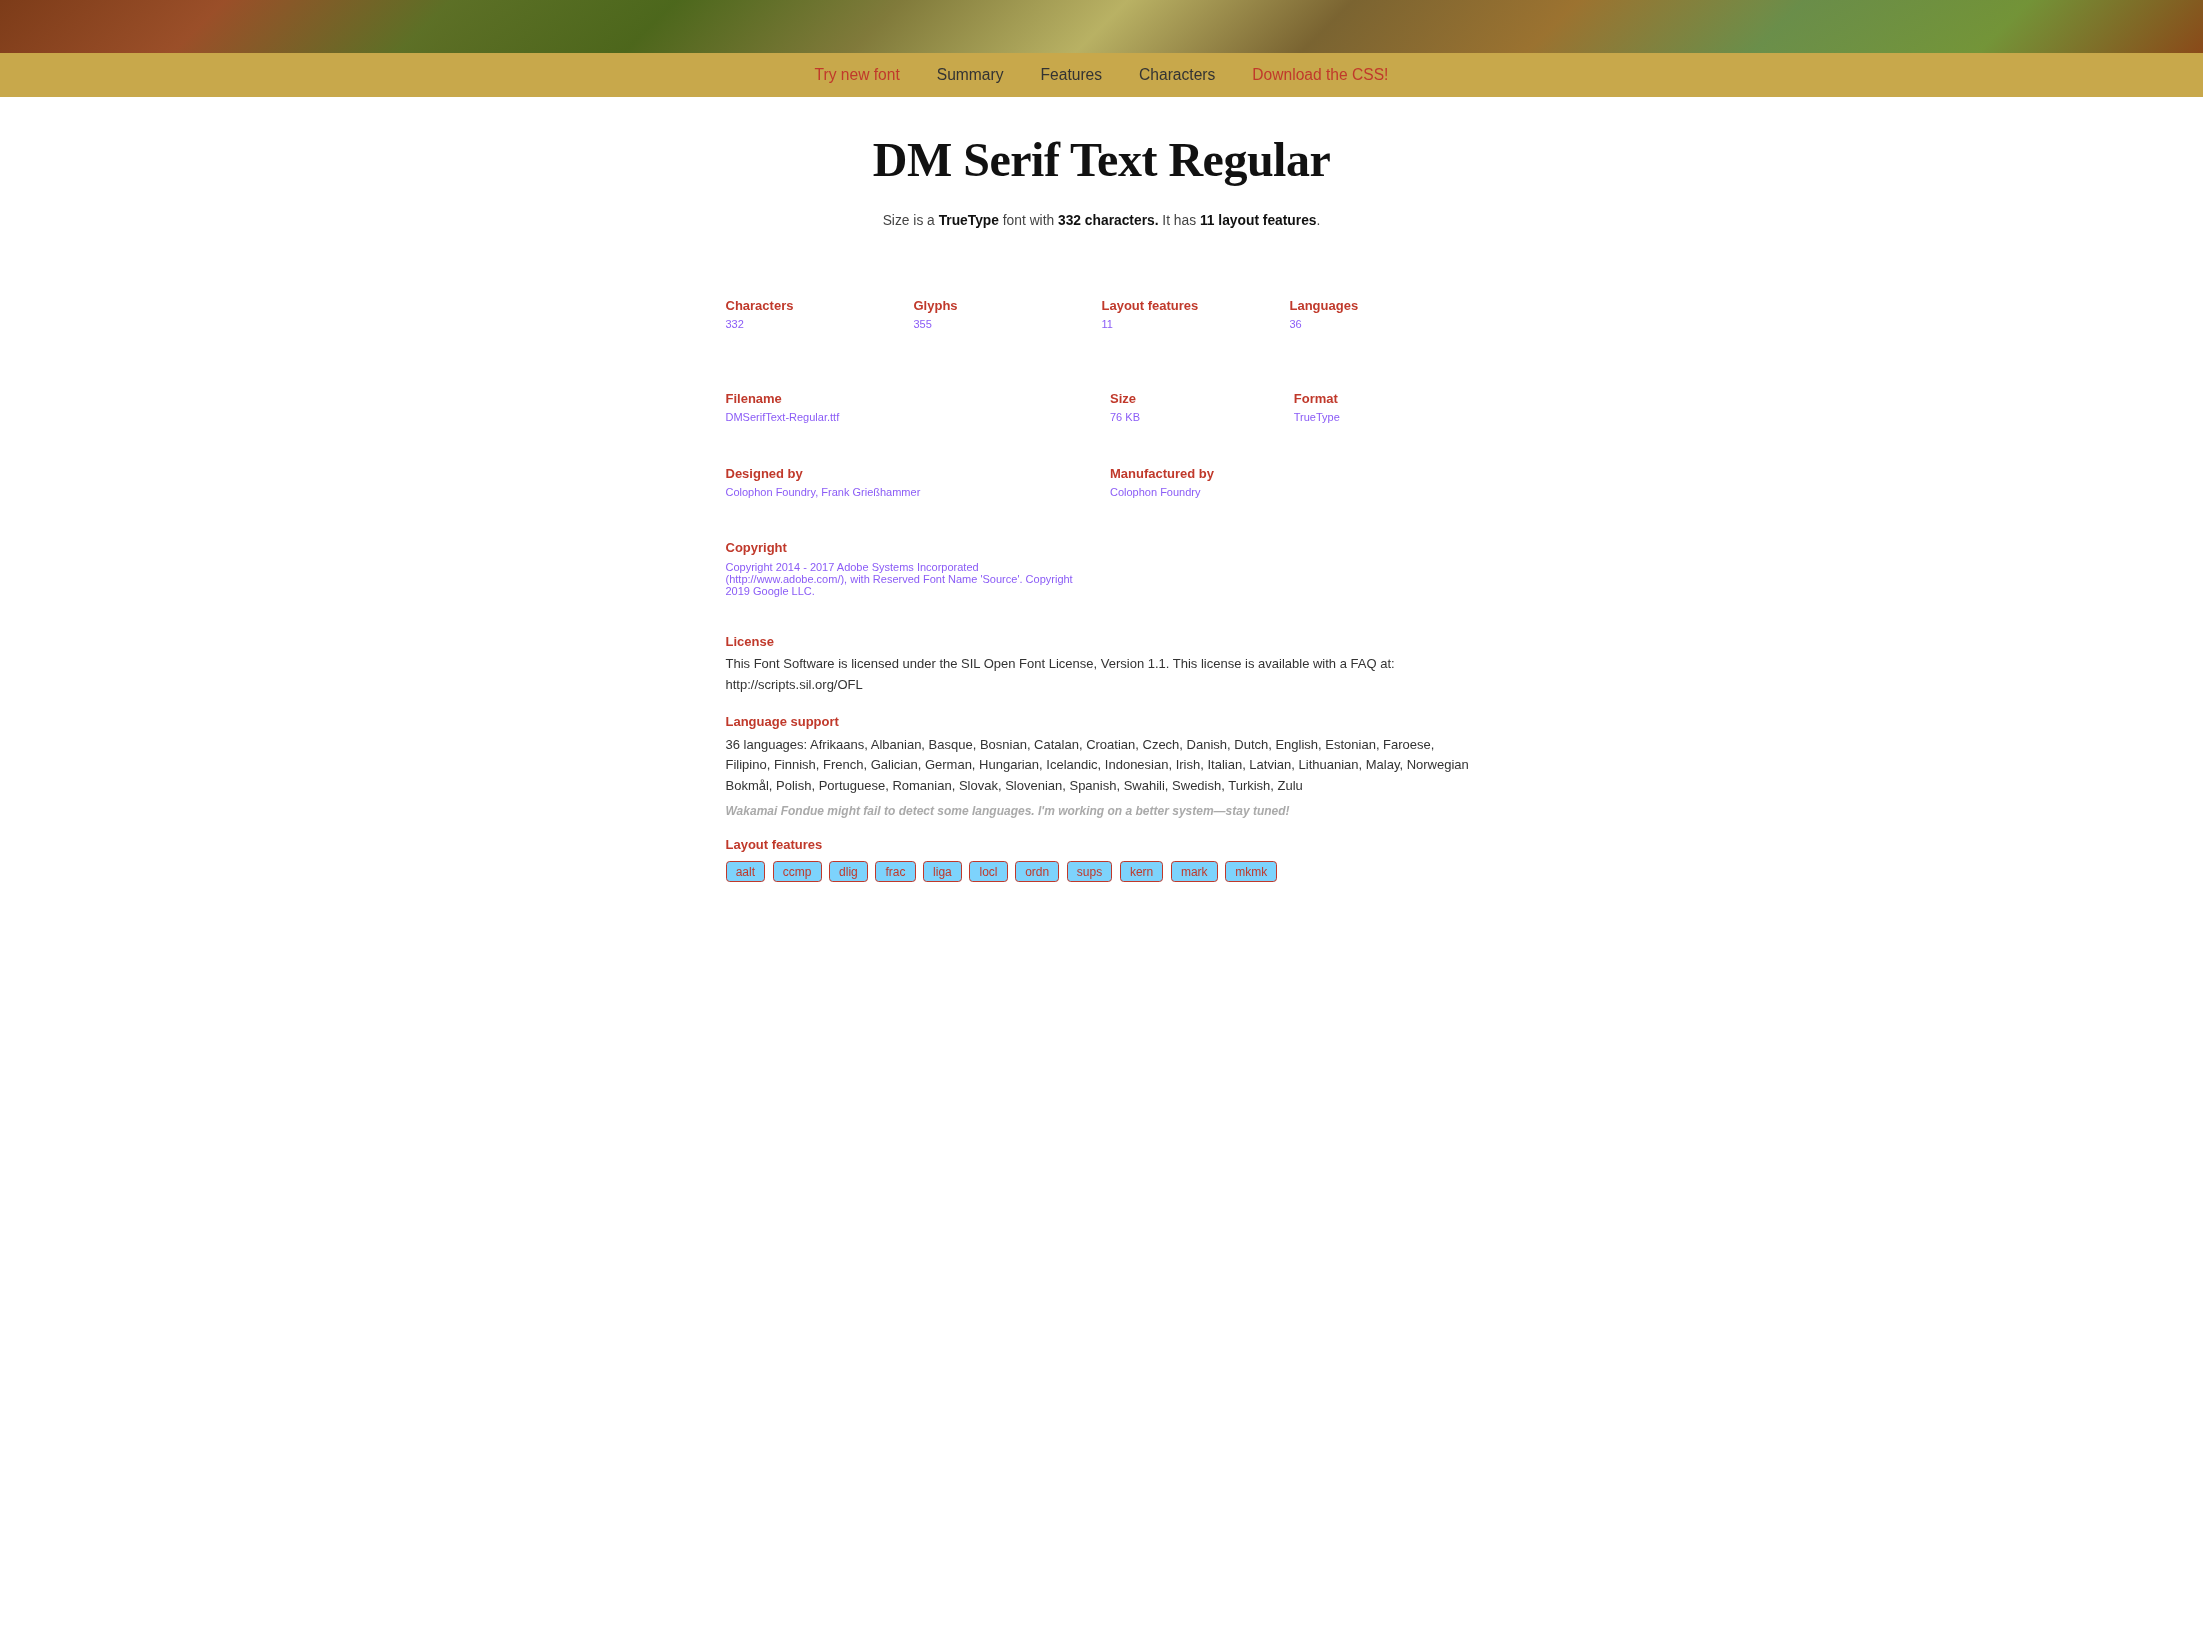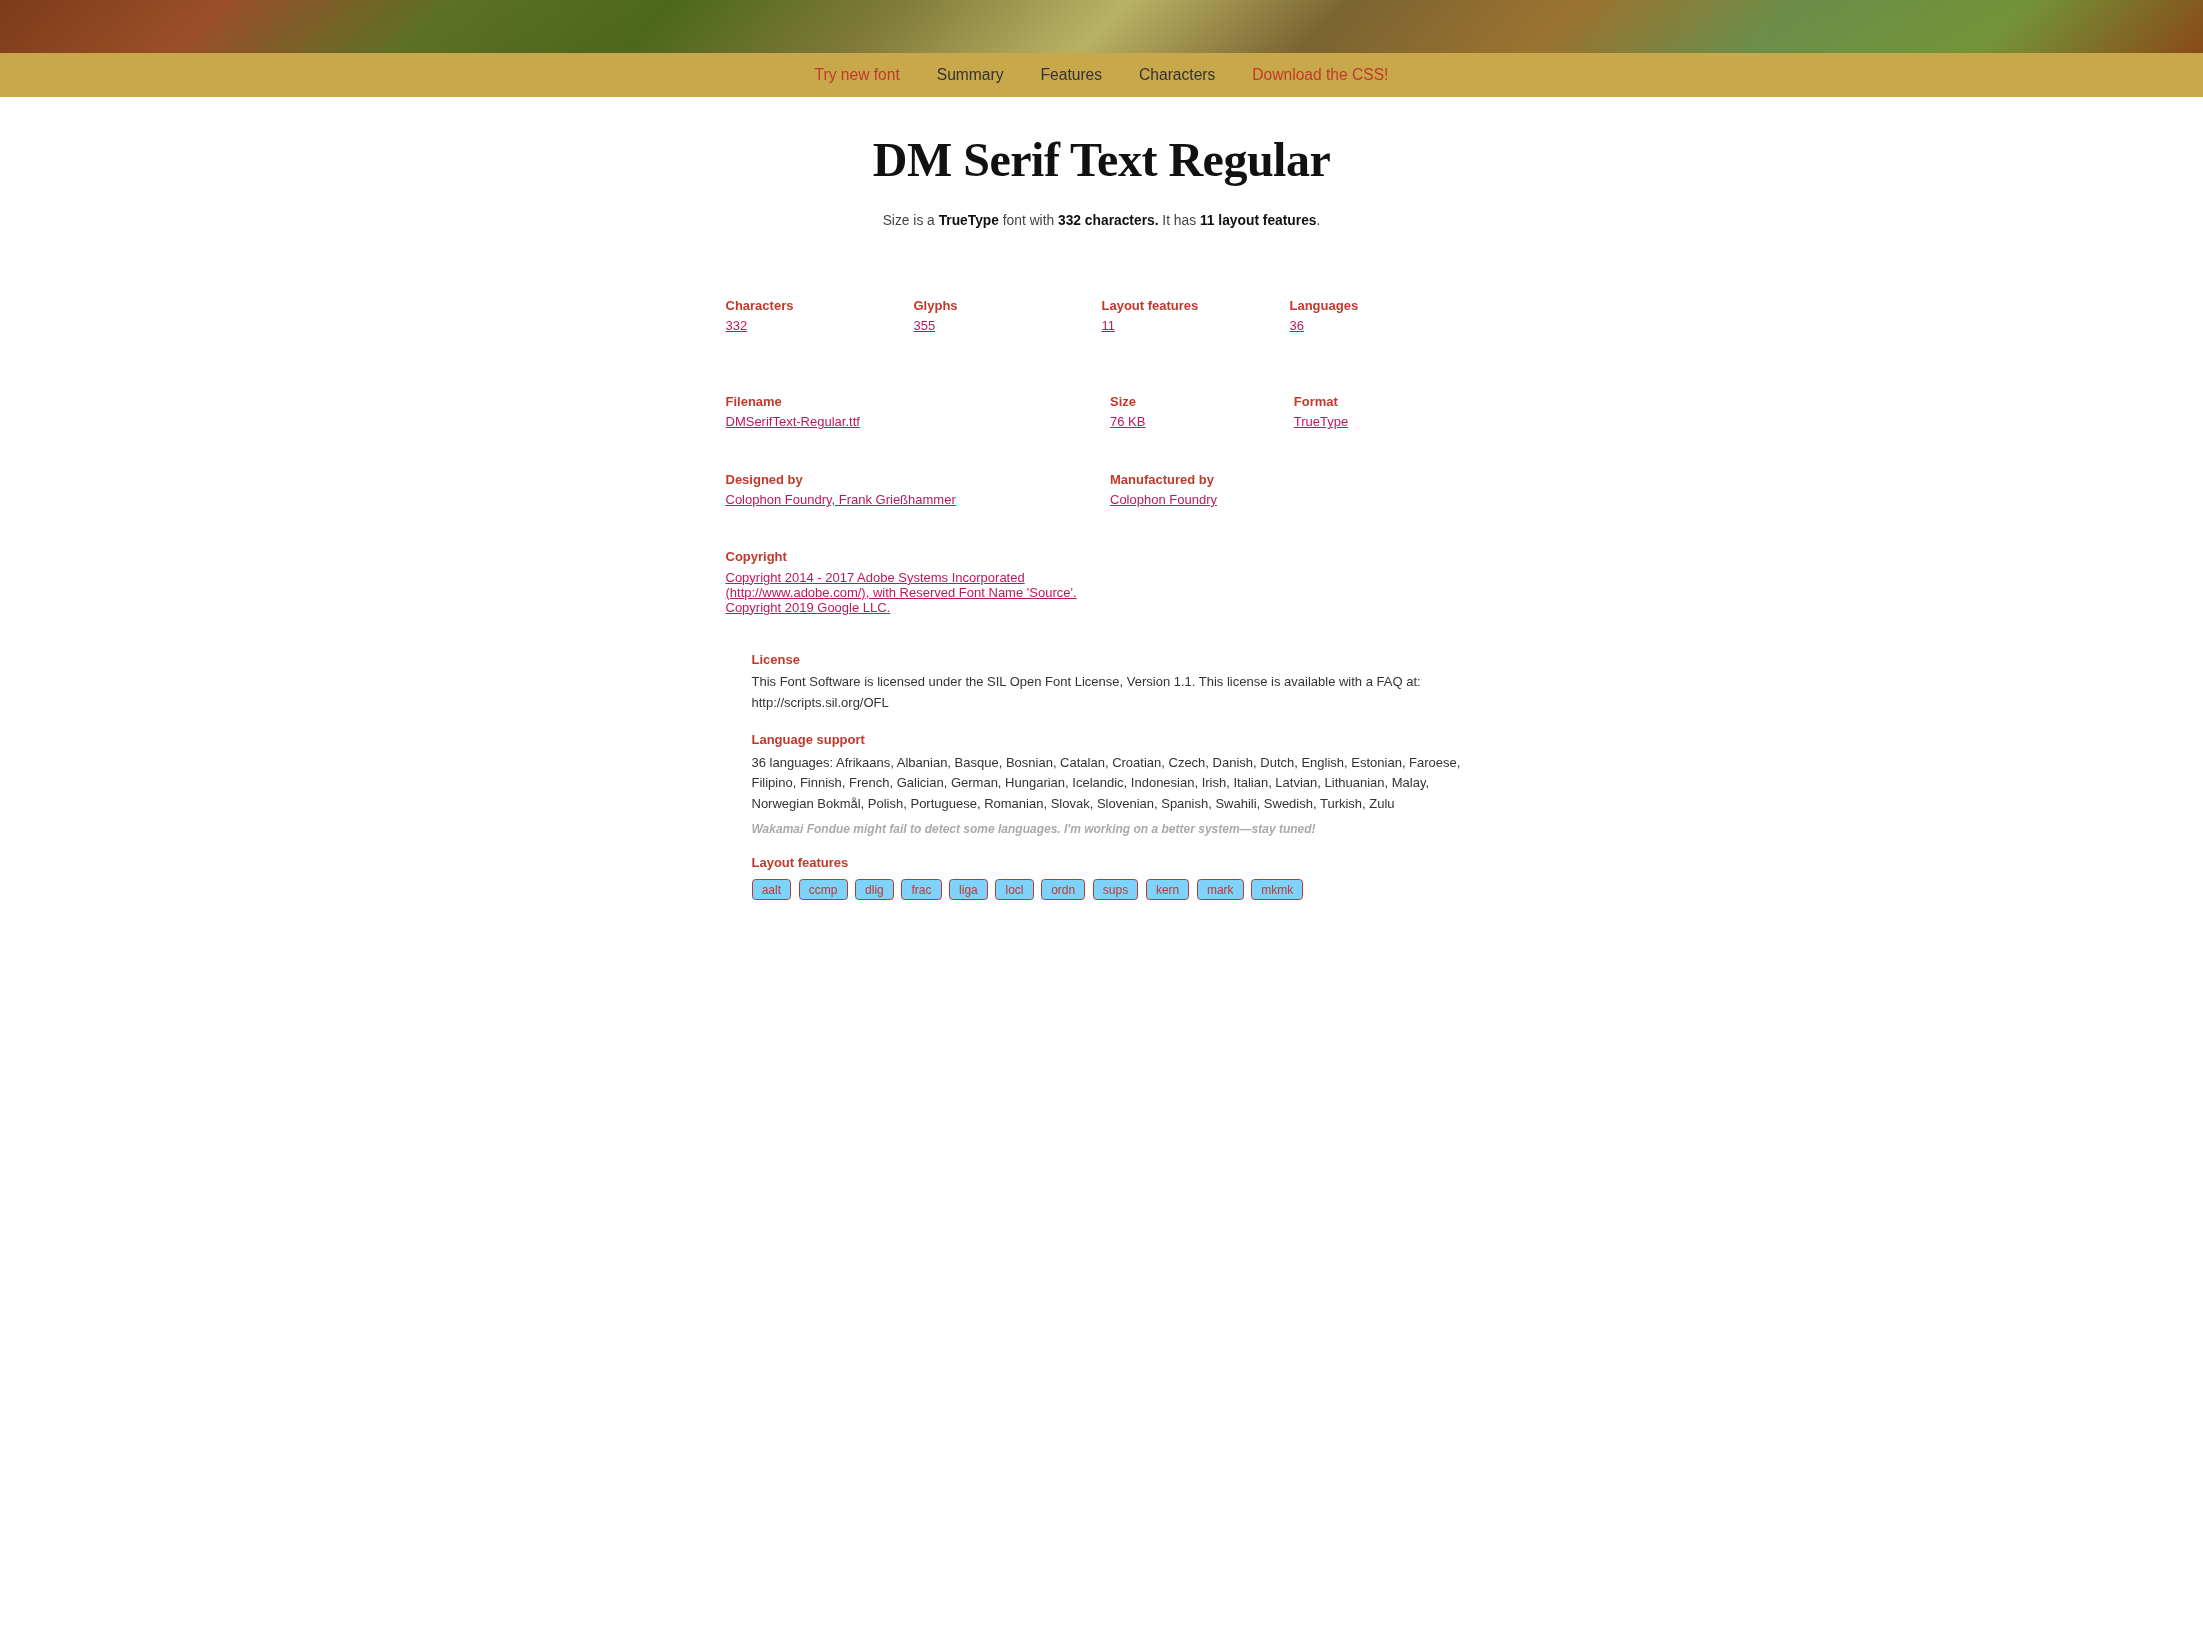--- a/index.html
+++ b/index.html
@@ -82,23 +82,22 @@
     }
     .info-label {
       font-family: Arial, Helvetica, sans-serif;
       font-size: 13px;
       font-weight: 600;
       color: #c0392b;
       margin-bottom: 5.5px;
     }
     .info-value {
       font-family: Arial, Helvetica, sans-serif;
-      font-size: 13px;
-      color: #be185d;
-      text-decoration: underline;
+      font-size: 11px;
+      color: #8b5cf6;
     }
 
     
     .info-row {
       display: grid;
       grid-template-columns: 1fr 1fr;
       gap: 17px;
       margin-bottom: 9.2px;
     }
 
@@ -138,21 +137,21 @@
       color: #c0392b;
       border-radius: 3.7px;
       padding: 2.8px 9.2px;
       font-family: Arial, Helvetica, sans-serif;
       font-size: 12px;
       background: #7dd3fc;
     }
 
     
     .mt-small { margin-top: 7.3px; }
-    .mt-medium { margin-top: 18.4px; margin-left: 26px; }
+    .mt-medium { margin-top: 18.4px; }
   </style>
 </head>
 <body>
 
 <div class="hero">
   <div class="hero-overlay"></div>
 </div>
 
 <nav class="navbar">
   <a href="#try" class="active-link">Try new font</a>

